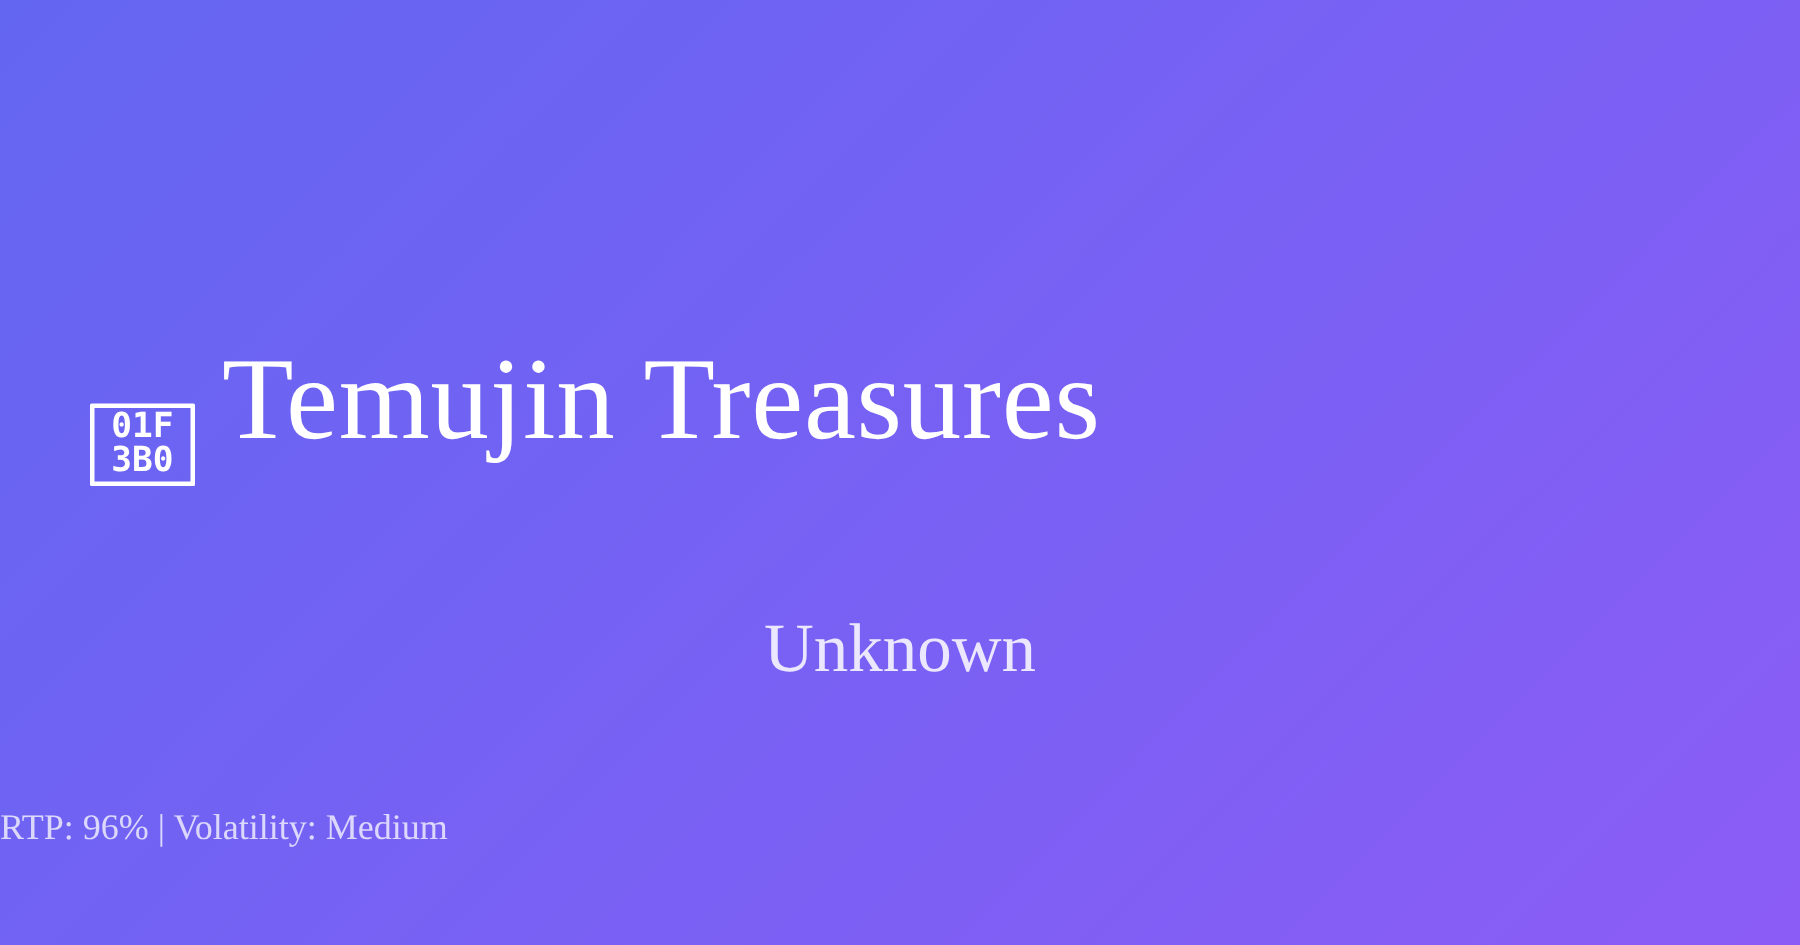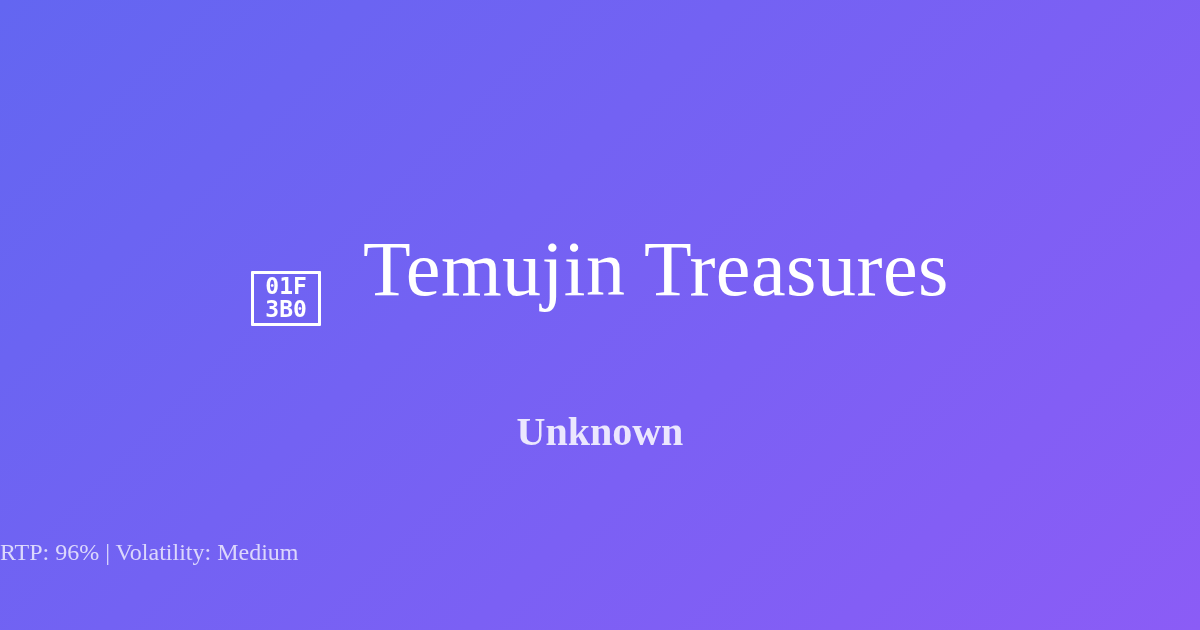--- a/index.html
+++ b/index.html
@@ -24,24 +24,24 @@
     flex-direction: column;
     align-items: center;
     justify-content: center;
     overflow: hidden;
   }
 
   
   .title-row {
     display: flex;
     align-items: baseline;
-    justify-content: center;
-    gap: 42px;
+    justify-content: flex-start;
+    gap: 18px;
     width: 100%;
-    padding: 0 44px;
+    padding: 0 60px;
     box-sizing: border-box;
   }
 
   
   .tofu-glyph {
     display: inline-flex;
     flex-direction: column;
     align-items: center;
     justify-content: center;
     width: 70px;
@@ -72,23 +72,23 @@
     font-weight: 400;
     color: #ffffff;
     white-space: nowrap;
     letter-spacing: 0.5px;
   }
 
   
   .provider-name {
     margin-top: 52px;
     font-family: "Liberation Serif", "DejaVu Serif", serif;
-    font-size: 40px;
+    font-size: 46px;
     line-height: 1;
-    font-weight: 700;
+    font-weight: 400;
     color: rgba(255, 255, 255, 0.85);
     text-align: center;
   }
 
   
   .game-meta {
     position: absolute;
     left: 0;
     right: 0;
     bottom: 66px;

